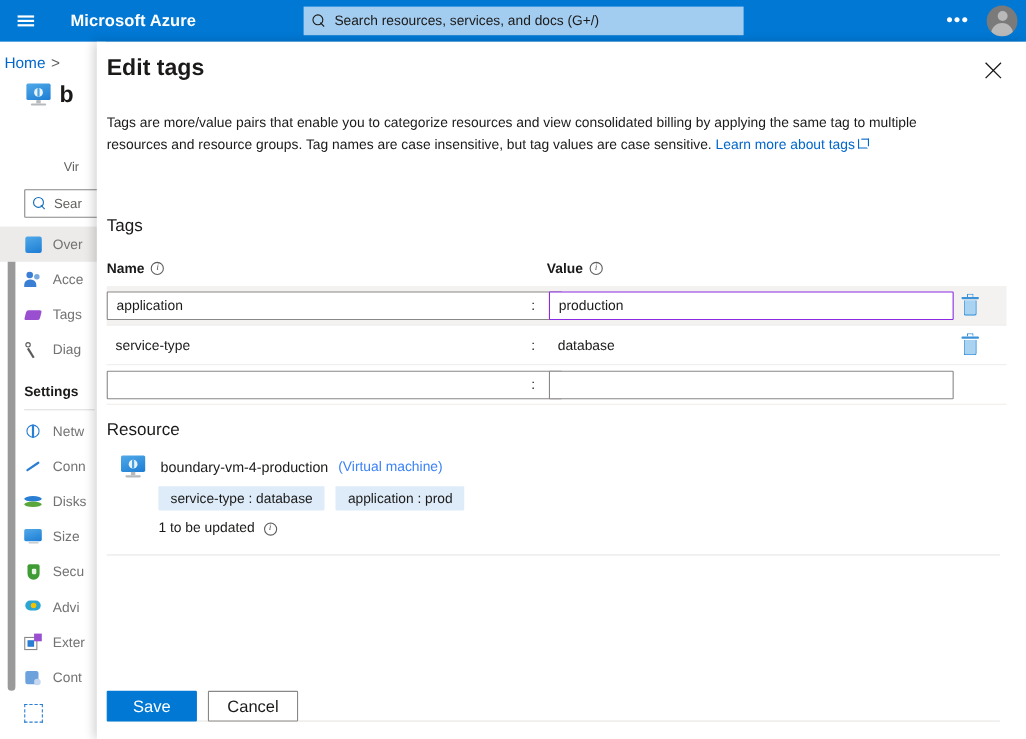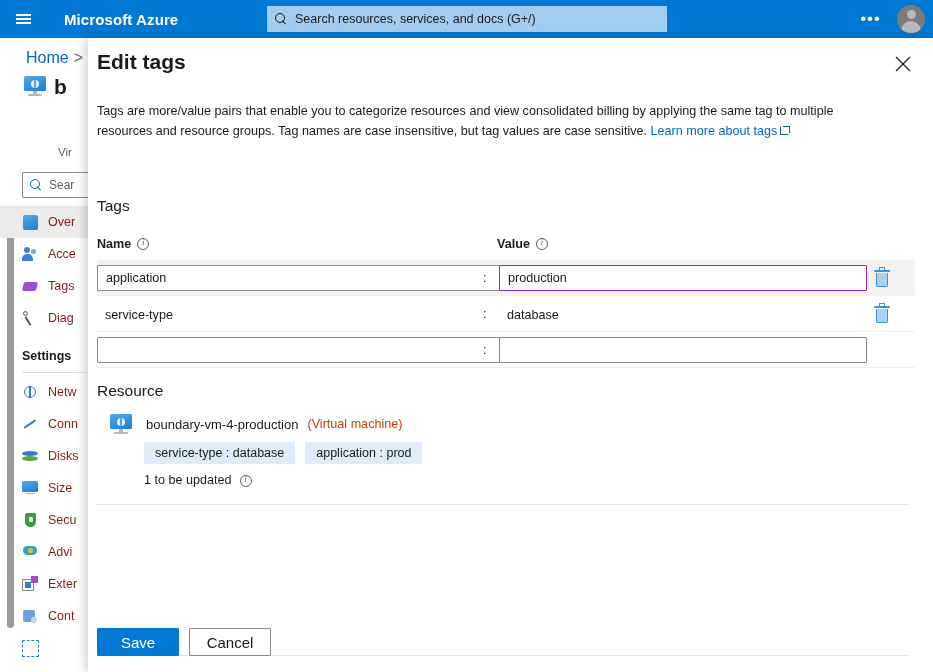--- a/index.html
+++ b/index.html
@@ -26,21 +26,21 @@
   }
   #hamburger .bar {
     width: 15px; height: 1.6px; background: #fff; margin: 2.2px 0;
   }
   #brand {
     color: #ffffff; font-size: 15px; font-weight: 600;
     letter-spacing: .1px; margin-left: 18px;
     white-space: nowrap;
   }
   #globalsearch {
-    position: absolute; left: 267px; top: 6px;
+    position: absolute; left: 276px; top: 6px;
     width: 400px; height: 26px;
     background: #a3cdf0;
     display: flex; align-items: center;
     padding: 0 8px; cursor: text;
   }
   #globalsearch .mag {
     width: 13px; height: 13px; flex: none;
     margin-right: 7px; position: relative;
   }
   #globalsearch .mag::before {
@@ -75,22 +75,22 @@
   }
 
   
   #leftcol {
     position: absolute; left: 0; top: 38px;
     width: 96px; height: 634px;
     background: #ffffff;
     overflow: hidden;
   }
   #breadcrumb {
-    position: absolute; left: 26px; top: 11px;
-    font-size: 16px; white-space: nowrap;
+    position: absolute; left: 4px; top: 11px;
+    font-size: 14px; white-space: nowrap;
   }
   #breadcrumb .crumb { color: #0066cc; cursor: pointer; }
   #breadcrumb .sep { color: #605e5c; margin: 0 5px; }
 
   #rsrchead {
     position: absolute; left: 24px; top: 38px;
     display: flex; align-items: flex-start; white-space: nowrap;
   }
   #rsrchead .title {
     font-size: 21px; font-weight: 600; line-height: 22px;
@@ -148,21 +148,21 @@
   }
   #sidesearch .ph { font-size: 12px; color: #605e5c; white-space: nowrap; }
 
   #navlist { position: absolute; left: 0; top: 168px; width: 96px; }
   .navitem {
     height: 32px; display: flex; align-items: center;
     padding-left: 22px; white-space: nowrap; cursor: pointer;
   }
   .navitem.selected { background: #edebe9; }
   .navitem .ico { width: 17px; height: 17px; flex: none; margin-right: 9px; position: relative; }
-  .navitem .lbl { font-size: 12.5px; color: #7f1d1d; }
+  .navitem .lbl { font-size: 12.5px; color: #737373; }
   .navgroup {
     height: 34px; display: flex; align-items: flex-end;
     padding-left: 22px; font-size: 12.5px; font-weight: 700; color: #1b1a19;
     padding-bottom: 5px;
   }
   .navrule {
     margin: 4px 10px 3px 22px; height: 1px; background: #e1dfdd;
   }
   #scrollbar {
     position: absolute; left: 7px; top: 170px;
@@ -281,21 +281,21 @@
   }
 
   
   #resblock { position: absolute; left: 9px; top: 376px; width: 810px; }
   #resrow { display: flex; align-items: center; }
   #resicon { margin-left: 13px; }
   #resname {
     margin-left: 14px; font-size: 13px; color: #1b1a19; white-space: nowrap;
   }
   #restype {
-    margin-left: 9px; font-size: 12.6px; color: #c2410c; white-space: nowrap;
+    margin-left: 9px; font-size: 12.6px; color: #3b82f6; white-space: nowrap;
   }
   #chips { margin: 8px 0 0 47px; display: flex; gap: 10px; }
   .chip {
     background: #deecf9; color: #1b1a19;
     font-size: 12.5px; padding: 4px 11px; white-space: nowrap;
     border-radius: 1px;
   }
   #updatedrow {
     margin: 9px 0 0 47px; display: flex; align-items: flex-end;
     font-size: 12.6px; color: #1b1a19;

